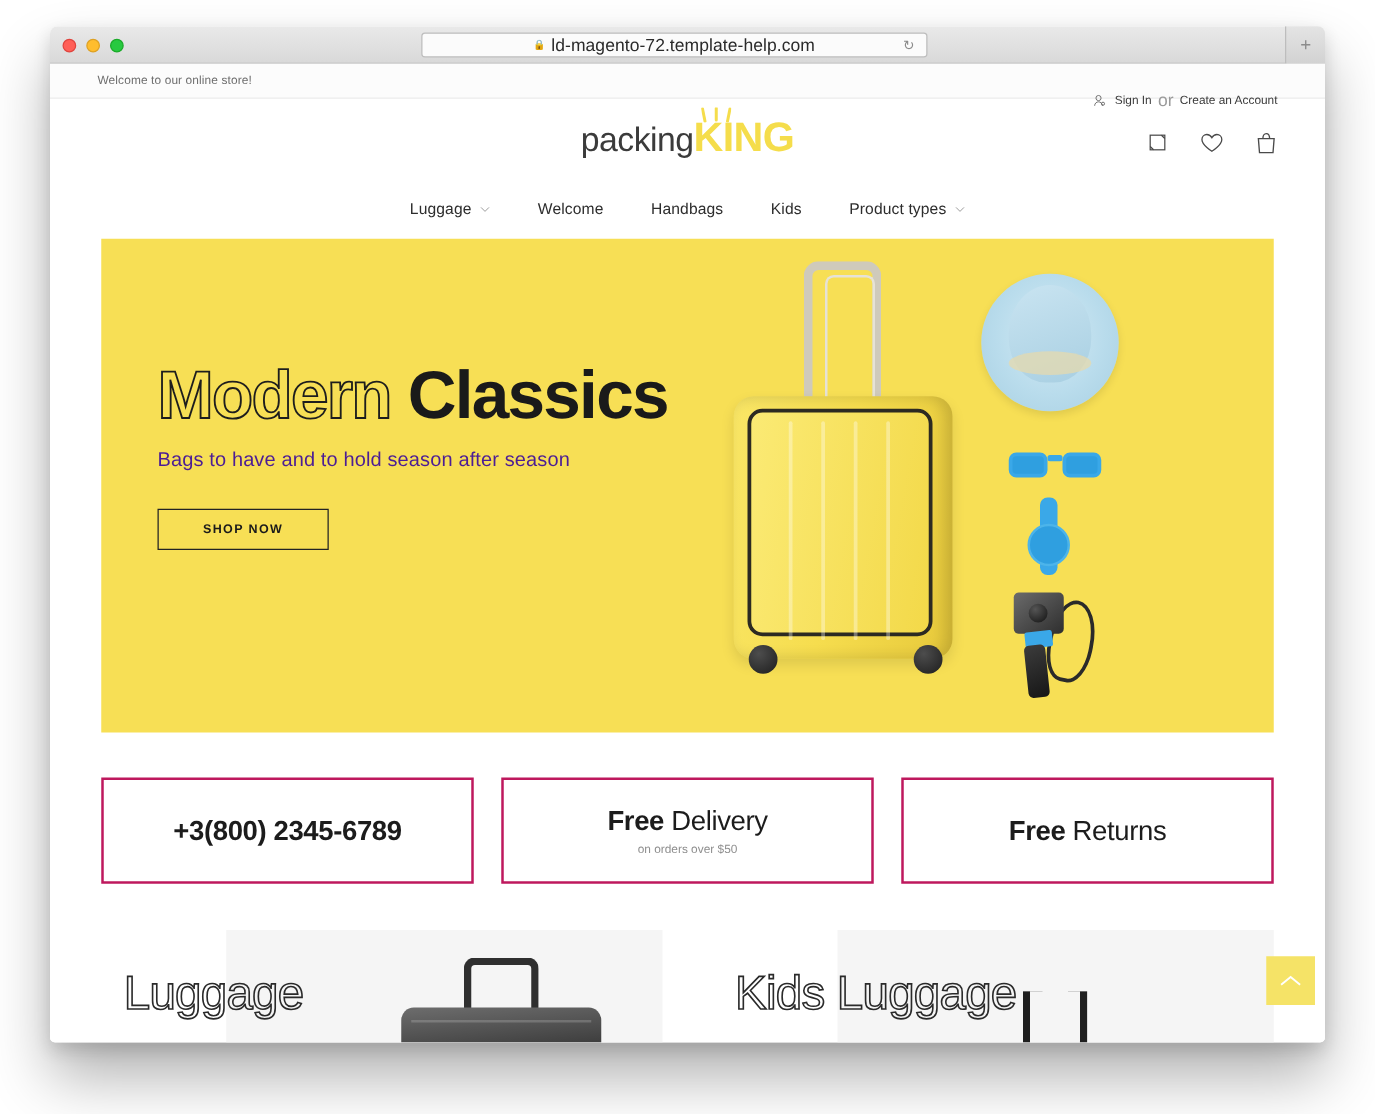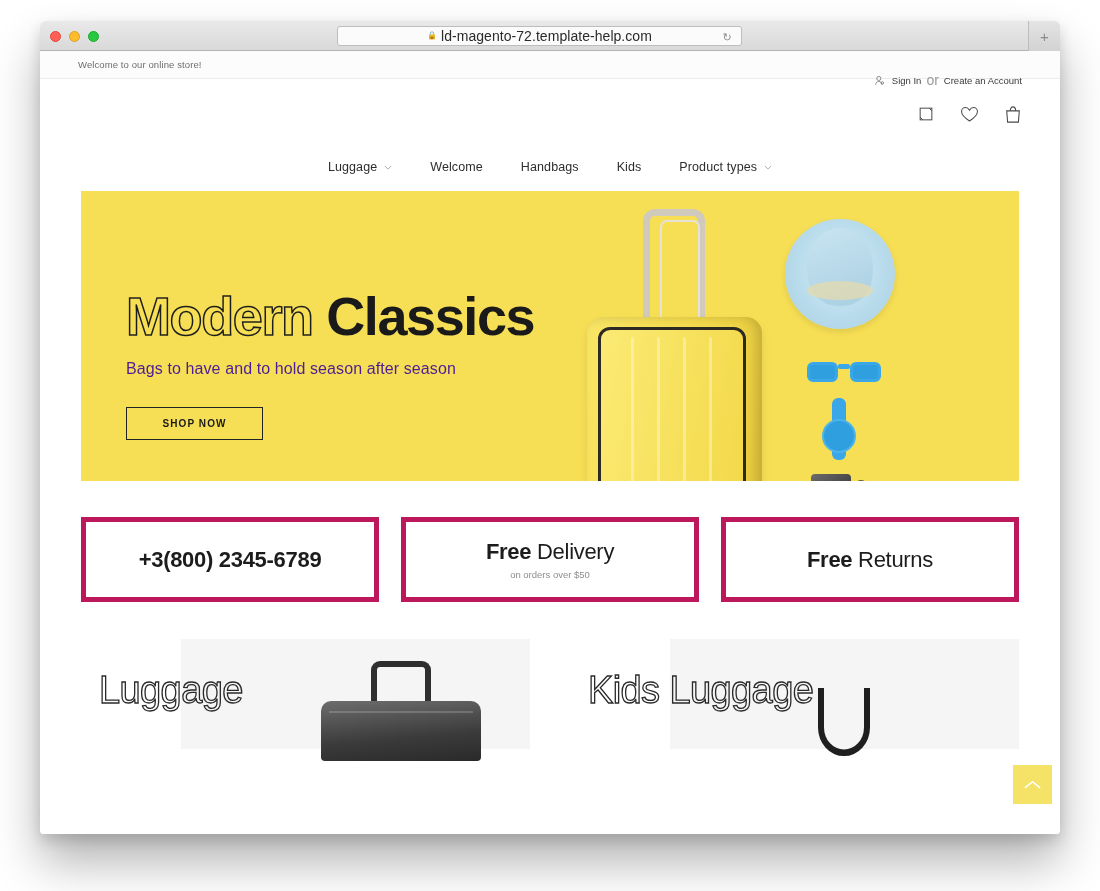--- a/index.html
+++ b/index.html
@@ -195,21 +195,21 @@
   .nav-item .chev {
     width: 8px; height: 5px;
     color: #9b9b9b;
     display: inline-block;
   }
 
   
   #hero {
     position: relative;
     margin: 6px 41px 0 41px;
-    height: 290px;
+    height: 395px;
     background: #f7df55;
     overflow: hidden;
   }
   #hero-copy {
     position: absolute;
     left: 45px;
     top: 98px;
     z-index: 4;
   }
   #hero-title {
@@ -390,21 +390,21 @@
 
   
   #features {
     display: flex;
     gap: 22px;
     margin: 36px 41px 0 41px;
   }
   .feature-box {
     flex: 1;
     height: 85px;
-    border: 5px solid #be185d;
+    border: 2px solid #be185d;
     display: flex;
     flex-direction: column;
     align-items: center;
     justify-content: center;
   }
   .feature-main {
     font-size: 22px;
     color: #1c1c1c;
     letter-spacing: -0.3px;
   }
@@ -531,20 +531,30 @@
         </span>
         <a>Sign In</a>
         <span class="sep">or</span>
         <a>Create an Account</a>
       </span>
     </div>
 
     <div id="site-header">
 
 
+      <div id="logo">
+        <span class="wrap">
+          <span class="packing">packing</span><span class="king">KING</span>
+          <svg class="crown" viewBox="0 0 24 12">
+            <path d="M3 11 L1 1" stroke="#f5dd4b" stroke-width="2.4" stroke-linecap="round"></path>
+            <path d="M12 10 L12 0.5" stroke="#f5dd4b" stroke-width="2.4" stroke-linecap="round"></path>
+            <path d="M21 11 L23 1" stroke="#f5dd4b" stroke-width="2.4" stroke-linecap="round"></path>
+          </svg>
+        </span>
+      </div>
 
       <div id="header-icons">
         <span class="hicon">
           <svg width="18" height="18" viewBox="0 0 20 20" fill="none" stroke="#4a4a4a" stroke-width="1.1">
             <rect x="3.5" y="3.5" width="13" height="13"></rect>
             <path d="M16.5 6.5 L13.5 3.5 M3.5 13.5 L6.5 16.5"></path>
           </svg>
         </span>
         <span class="hicon">
           <svg width="19" height="19" viewBox="0 0 22 20" fill="none" stroke="#4a4a4a" stroke-width="1.2">

